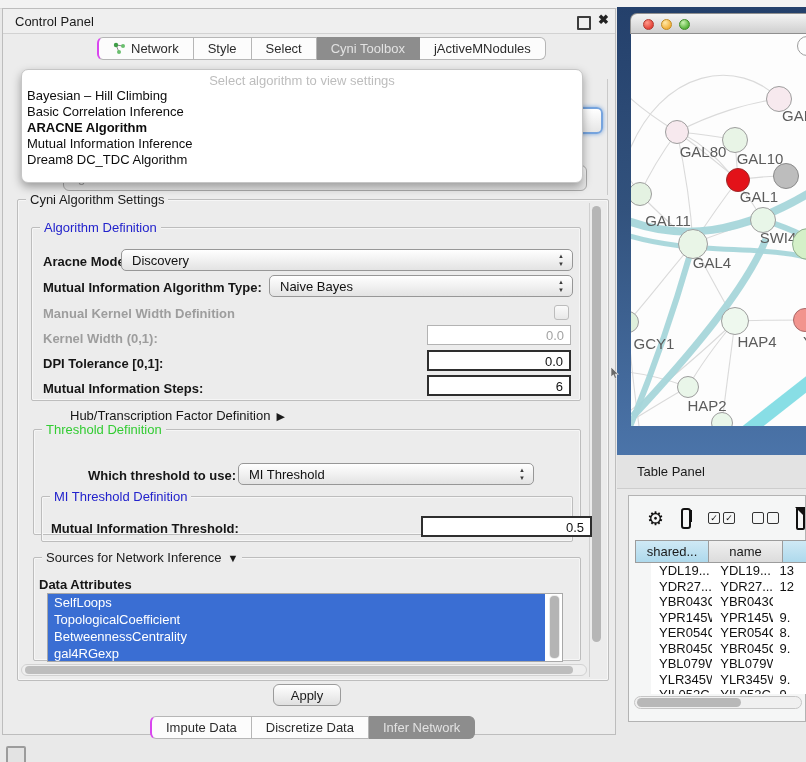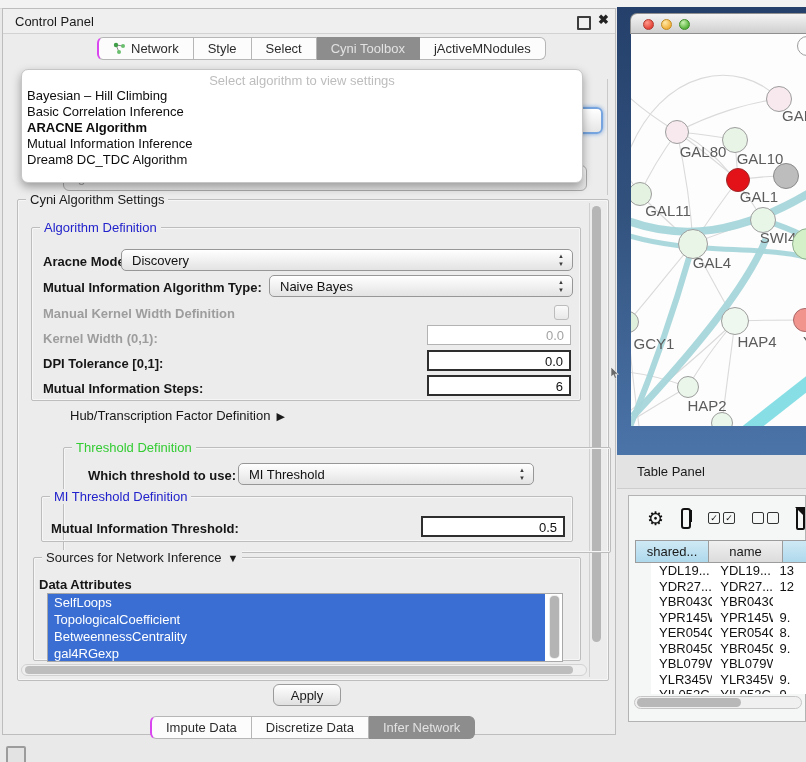--- a/index.html
+++ b/index.html
@@ -180,21 +180,21 @@
         <div class="node" style="left: 135px; top: 52px; height: 26px; width: 26px; background: rgb(247, 233, 238); border-color: rgb(157, 157, 157);"></div>
         <span class="node-label" style="left: 166px; top: 81px;">GAL</span>
         <div class="node" style="left: 34px; top: 86px; height: 24px; width: 24px; background: rgb(247, 233, 238); border-color: rgb(157, 157, 157);"></div>
         <span class="node-label" style="left: 72px; top: 117px;">GAL80</span>
         <div class="node" style="left: 91px; top: 93px; height: 26px; width: 26px; background: rgb(232, 244, 230); border-color: rgb(157, 157, 157);"></div>
         <span class="node-label" style="left: 129px; top: 124px;">GAL10</span>
         <div class="node" style="left: 95px; top: 134px; height: 24px; width: 24px; background: rgb(227, 18, 25); border-color: rgb(156, 42, 42);"></div>
         <span class="node-label" style="left: 128px; top: 162px;">GAL1</span>
         <div class="node" style="left: 142px; top: 129px; height: 26px; width: 26px; background: rgb(189, 189, 189); border-color: rgb(138, 138, 138);"></div>
         <div class="node" style="left: -3px; top: 148px; height: 24px; width: 24px; background: rgb(228, 242, 226); border-color: rgb(157, 157, 157);"></div>
-        <span class="node-label" style="left: 37px; top: 176px; text-align: right;">GAL11</span>
+        <span class="node-label" style="left: 37px; top: 186px; text-align: right;">GAL11</span>
         <div class="node" style="left: 119px; top: 173px; height: 26px; width: 26px; background: rgb(232, 246, 232); border-color: rgb(157, 157, 157);"></div>
         <span class="node-label" style="left: 147px; top: 203px;">SWI4</span>
         <div class="node" style="left: 47px; top: 195px; height: 30px; width: 30px; background: rgb(233, 245, 231); border-color: rgb(157, 157, 157);"></div>
         <span class="node-label" style="left: 81px; top: 228px;">GAL4</span>
         <div class="node" style="left: 161px; top: 194px; height: 32px; width: 32px; background: rgb(212, 240, 200); border-color: rgb(143, 174, 143);"></div>
         <div class="node" style="left: -14px; top: 277px; height: 22px; width: 22px; background: rgb(223, 240, 220); border-color: rgb(157, 157, 157);"></div>
         <span class="node-label" style="left: 23px; top: 309px;">GCY1</span>
         <div class="node" style="left: 90px; top: 273px; height: 28px; width: 28px; background: rgb(238, 248, 238); border-color: rgb(157, 157, 157);"></div>
         <span class="node-label" style="left: 126px; top: 307px;">HAP4</span>
         <div class="node" style="left: 162px; top: 274px; height: 24px; width: 24px; background: rgb(242, 148, 142); border-color: rgb(168, 104, 104);"></div>
@@ -277,33 +277,33 @@
     <span class="checkbox" style="left:551px;top:296px;"></span>
     <span class="lbl dis" style="left:40px;top:322px;">Kernel Width (0,1):</span>
     <div class="tfield dis" style="left:424px;top:316px;width:144px;height:20px;">0.0</div>
     <span class="lbl" style="left:40px;top:347px;">DPI Tolerance [0,1]:</span>
     <div class="tfield dark" style="left:424px;top:341px;width:144px;height:21px;">0.0</div>
     <span class="lbl" style="left:40px;top:372px;">Mutual Information Steps:</span>
     <div class="tfield dark" style="left:424px;top:366px;width:144px;height:21px;">6</div>
 
     <span class="expander" style="left:40px;top:399px;margin-left:27px;"><span>Hub/Transcription Factor Definition</span><span class="tri">▶</span></span>
 
-    <div class="abs groupbox" style="left:30px;top:438px;width:548px;height:106px;margin-left:30px;">
+    <div class="abs groupbox" style="left:30px;top:420px;width:548px;height:106px;">
       <span class="group-title t-green">Threshold Definition</span>
     </div>
     <span class="lbl" style="left:85px;top:459px;">Which threshold to use:</span>
     <div class="combo" style="left:235px;top:454px;width:296px;height:22px;">
       <span class="val">MI Threshold</span>
       <span class="stepper">▲<br>▼</span>
     </div>
     <div class="abs groupbox" style="left:38px;top:487px;width:532px;height:46px;">
       <span class="group-title t-blue">MI Threshold Definition</span>
     </div>
     <span class="lbl" style="left:48px;top:512px;">Mutual Information Threshold:</span>
-    <div class="tfield dark" style="left:418px;top:507px;width:144px;height:21px;">0.5</div>
+    <div class="tfield dark" style="left:418px;top:507px;width:171px;height:21px;">0.5</div>
 
     <div class="abs groupbox" style="left:30px;top:548px;width:548px;height:104px;">
       <span class="group-title"><span>Sources for Network Inference</span><span class="tri">▼</span></span>
     </div>
     <span class="lbl" style="left:36px;top:568px;">Data Attributes</span>
     <div class="abs attr-list">
       <div id="attr-list">
           <div class="attr-item">SelfLoops</div>
           <div class="attr-item">TopologicalCoefficient</div>
           <div class="attr-item">BetweennessCentrality</div>

